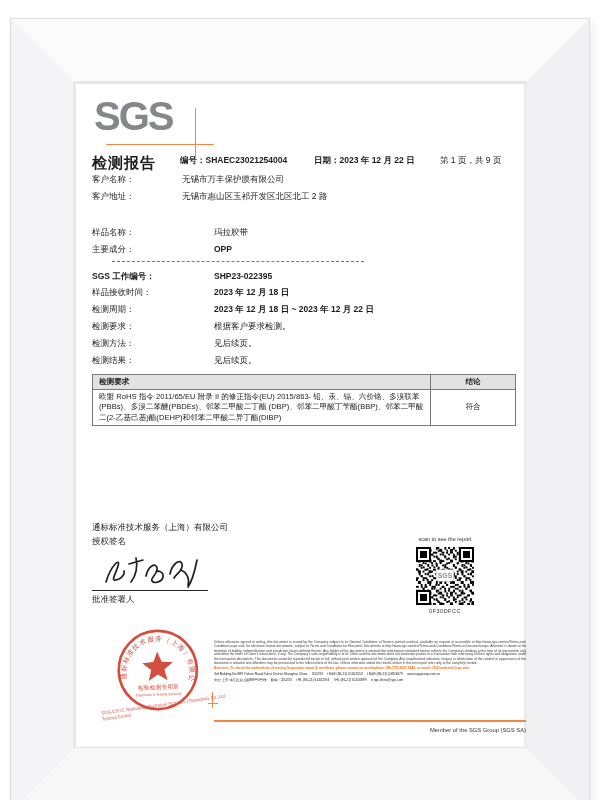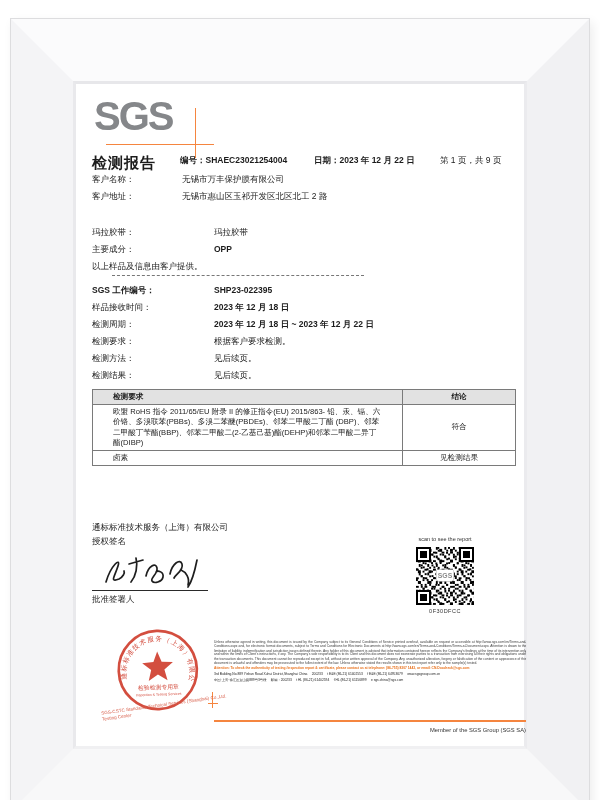--- a/index.html
+++ b/index.html
@@ -34,21 +34,21 @@
   .row{display:flex;margin-bottom:5px;}
   .row .lbl{flex:none;width:90px;}
   .mid .row .lbl, .job .row .lbl{width:122px;}
   .b{font-weight:bold;}
   .mid{margin-top:24px;}
   .note{margin-bottom:2px;}
   .dashes{border-top:1px dashed #777;width:252px;margin:3px 0 9px 20px;height:0;}
 
   
   table.req{border-collapse:collapse;width:424px;margin-top:7px;font-size:7.6px;line-height:1.35;}
-  table.req th, table.req td{border:1px solid #7a7a7a;padding:2px 20px;vertical-align:middle;margin-left:13px;}
+  table.req th, table.req td{border:1px solid #7a7a7a;padding:2px 6px;vertical-align:middle;margin-left:13px;}
   table.req th{background:#e2e2e2;font-weight:bold;text-align:left;}
   table.req th.concl, table.req td.concl{text-align:center;width:72px;}
 
   
   .sign-block{position:absolute;left:16px;top:438px;width:220px;}
   .sign-block .company{margin-bottom:2px;}
   .sign-block .authlabel{margin-bottom:4px;}
   .sig-svg{display:block;margin-left:6px;}
   .sig-line{width:116px;border-top:1.5px solid #2a2a2a;margin-top:-2px;margin-bottom:3px;}
   .signer{font-weight:bold;}
@@ -105,28 +105,27 @@
           <span>无锡市万丰保护膜有限公司</span>
         </div>
         <div class="row">
           <span class="lbl">客户地址：</span>
           <span>无锡市惠山区玉祁开发区北区北工 2 路</span>
         </div>
       </div>
 
       <div class="mid">
         <div class="row">
-          <span class="lbl">玛拉胶带：</span>
+          <span class="lbl">样品名称：</span>
           <span>玛拉胶带</span>
         </div>
         <div class="row">
           <span class="lbl">主要成分：</span>
           <span class="b">OPP</span>
         </div>
-        <div class="note">以上样品及信息由客户提供。</div>
         <div class="dashes"></div>
 
         <div class="job">
           <div class="row">
             <span class="lbl b">SGS 工作编号：</span>
             <span class="b">SHP23-022395</span>
           </div>
           <div class="row">
             <span class="lbl">样品接收时间：</span>
             <span class="b">2023 年 12 月 18 日</span>
@@ -151,24 +150,20 @@
 
         <table class="req">
           <tbody>
               <tr>
             <th>检测要求</th>
             <th class="concl">结论</th>
           </tr>
           <tr>
             <td>欧盟 RoHS 指令 2011/65/EU 附录 II 的修正指令(EU) 2015/863- 铅、汞、镉、六价铬、多溴联苯(PBBs)、多溴二苯醚(PBDEs)、邻苯二甲酸二丁酯 (DBP)、邻苯二甲酸丁苄酯(BBP)、邻苯二甲酸二(2-乙基己基)酯(DEHP)和邻苯二甲酸二异丁酯(DIBP)</td>
             <td class="concl">符合</td>
-          </tr>
-          <tr>
-            <td>卤素</td>
-            <td class="concl">见检测结果</td>
           </tr>
         </tbody>
           </table>
       </div>
 
       <div class="sign-block">
         <div class="company">通标标准技术服务（上海）有限公司</div>
         <div class="authlabel">授权签名</div>
         <svg class="sig-svg" width="116" height="40" viewBox="0 0 116 40">
           <g fill="none" stroke="#1e1e1e" stroke-width="1.7" stroke-linecap="round" stroke-linejoin="round">

